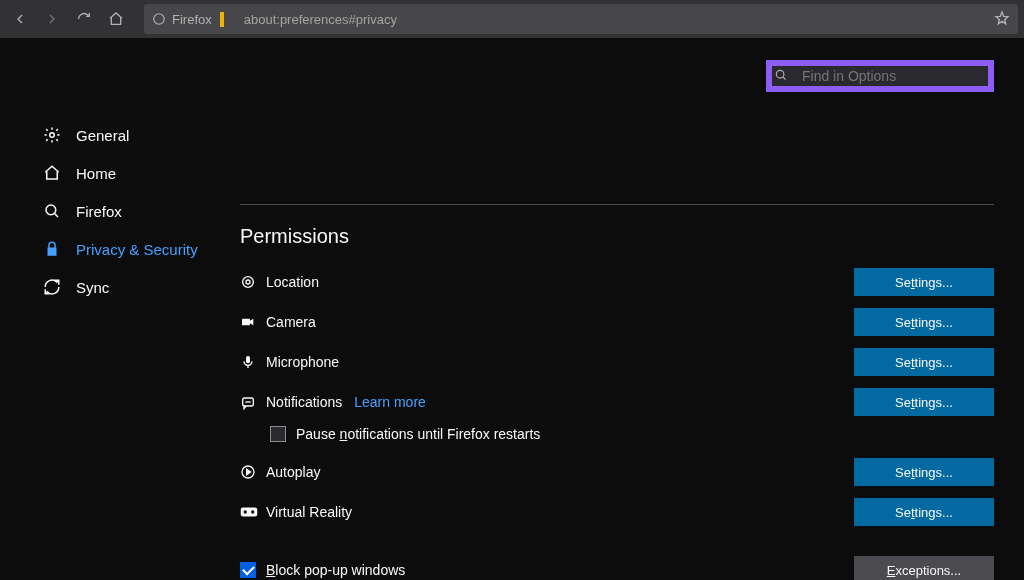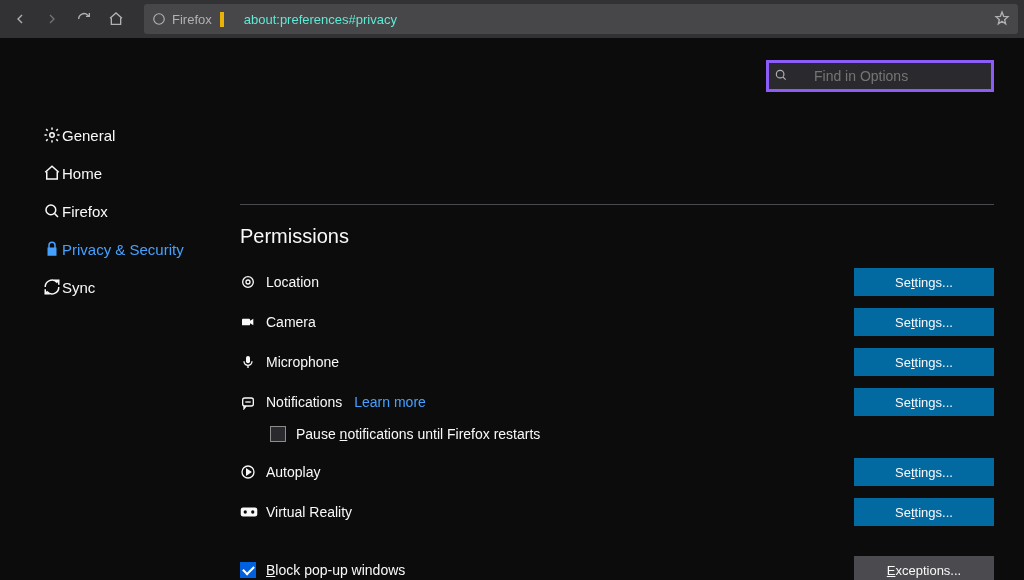--- a/index.html
+++ b/index.html
@@ -63,20 +63,21 @@
   }
   .sidebar {
     width: 240px;
     background: #0c0c0d;
     padding-top: 78px;
   }
   .side-item {
     display: flex;
     align-items: flex-end;
     padding: 10px 0 10px 42px;
+    gap: 14px;
     color: #f9f9fa;
     cursor: pointer;
     font-size: 15px;
   }
   .side-item.active { color: #45a1ff; }
   .side-item .sicon { width: 20px; display:flex; align-items:center; justify-content:center; }
   .content {
     flex: 1;
     background: #0c0c0d;
     position: relative;
@@ -84,23 +85,23 @@
   }
   .search-wrap {
     position: absolute;
     top: 22px;
     right: 30px;
   }
   .search-input {
     width: 228px;
     height: 32px;
     background: #2a2a2e;
-    border: 3px solid #8b5cf6;
+    border: 6px solid #8b5cf6;
     color: #d946ef;
-    padding-left: 45px;
+    padding-left: 30px;
     font-size: 14px;
     outline: none;
   }
   .search-wrap .sicon {
     position: absolute;
     left: 8px;
     top: 8px;
     color: #b1b1b3;
   }
   .scroll-area {
@@ -231,21 +232,21 @@
         <path d="M5 10v10h14V10"></path>
       </svg>
   </div>
   <div class="url-bar">
     <span class="ff-label">
       <svg width="14" height="14" viewBox="0 0 24 24" fill="none" stroke="currentColor" stroke-width="2">
           <circle cx="12" cy="12" r="9"></circle>
         </svg>
       <span>Firefox</span>
     </span>
-    <span style="color:#5eead4">about:preferences#privacy</span>
+    <span style="color:#a3a3a3">about:preferences#privacy</span>
     <span class="star">
       <svg width="16" height="16" viewBox="0 0 24 24" fill="none" stroke="currentColor" stroke-width="2">
           <path d="M12 3l2.5 6.5L21 10l-5 4.5L17.5 21 12 17l-5.5 4L8 14.5 3 10l6.5-.5L12 3z"></path>
         </svg>
     </span>
   </div>
 </div>
 
 <div class="main">
 

